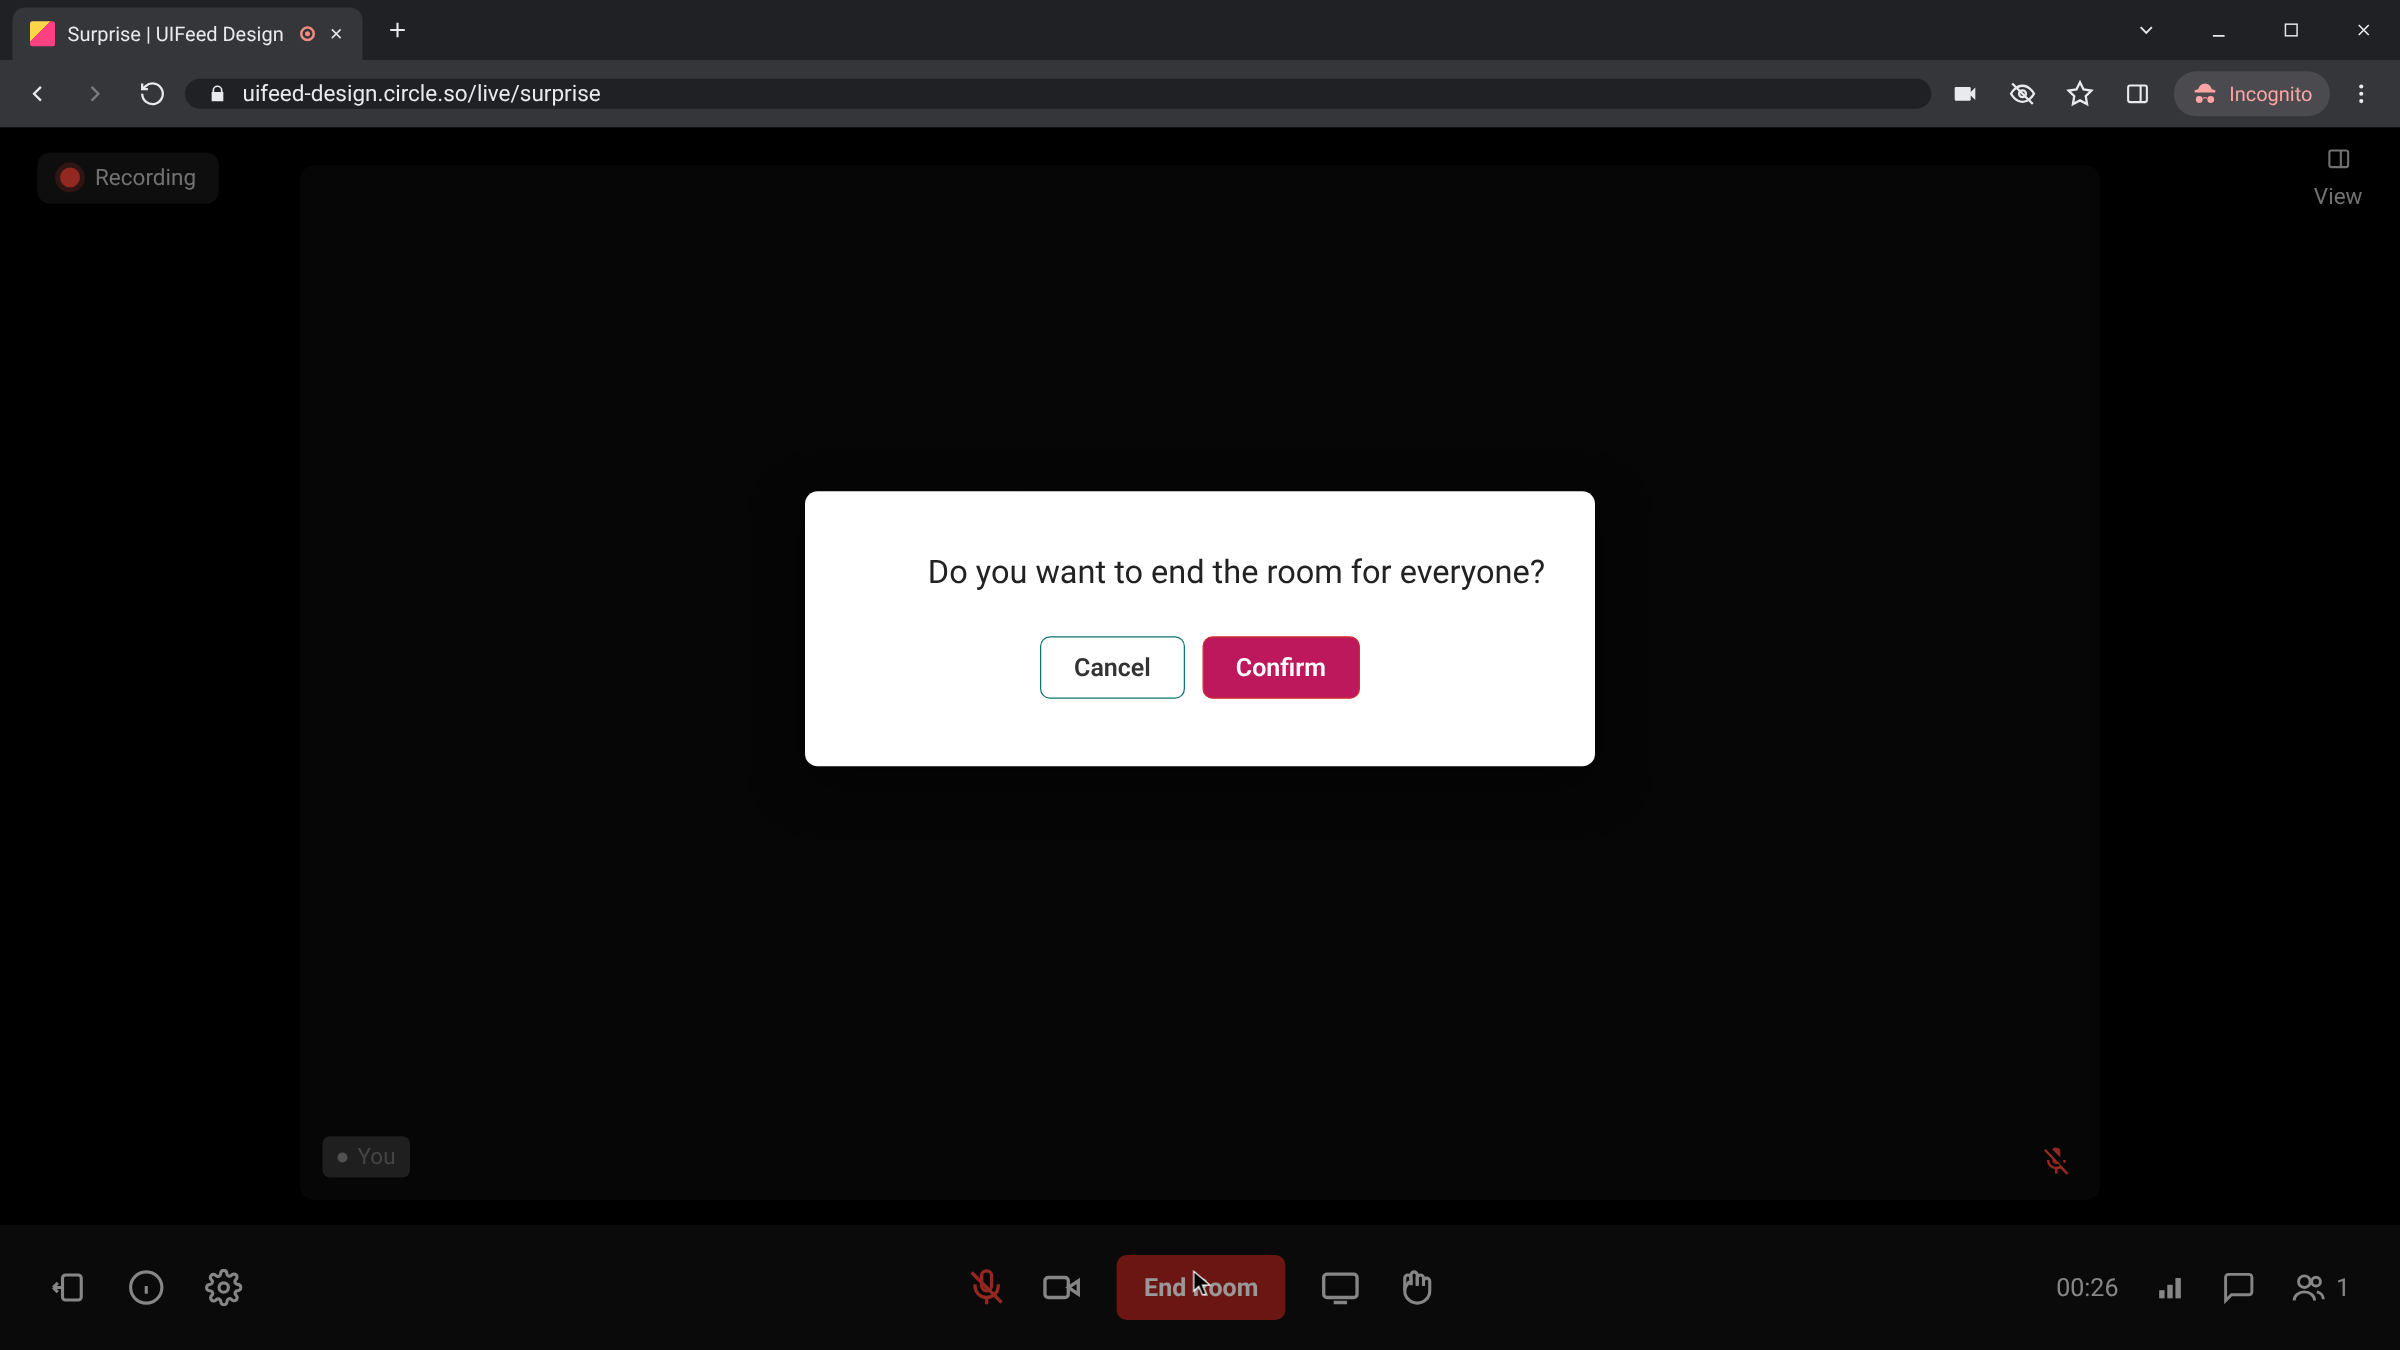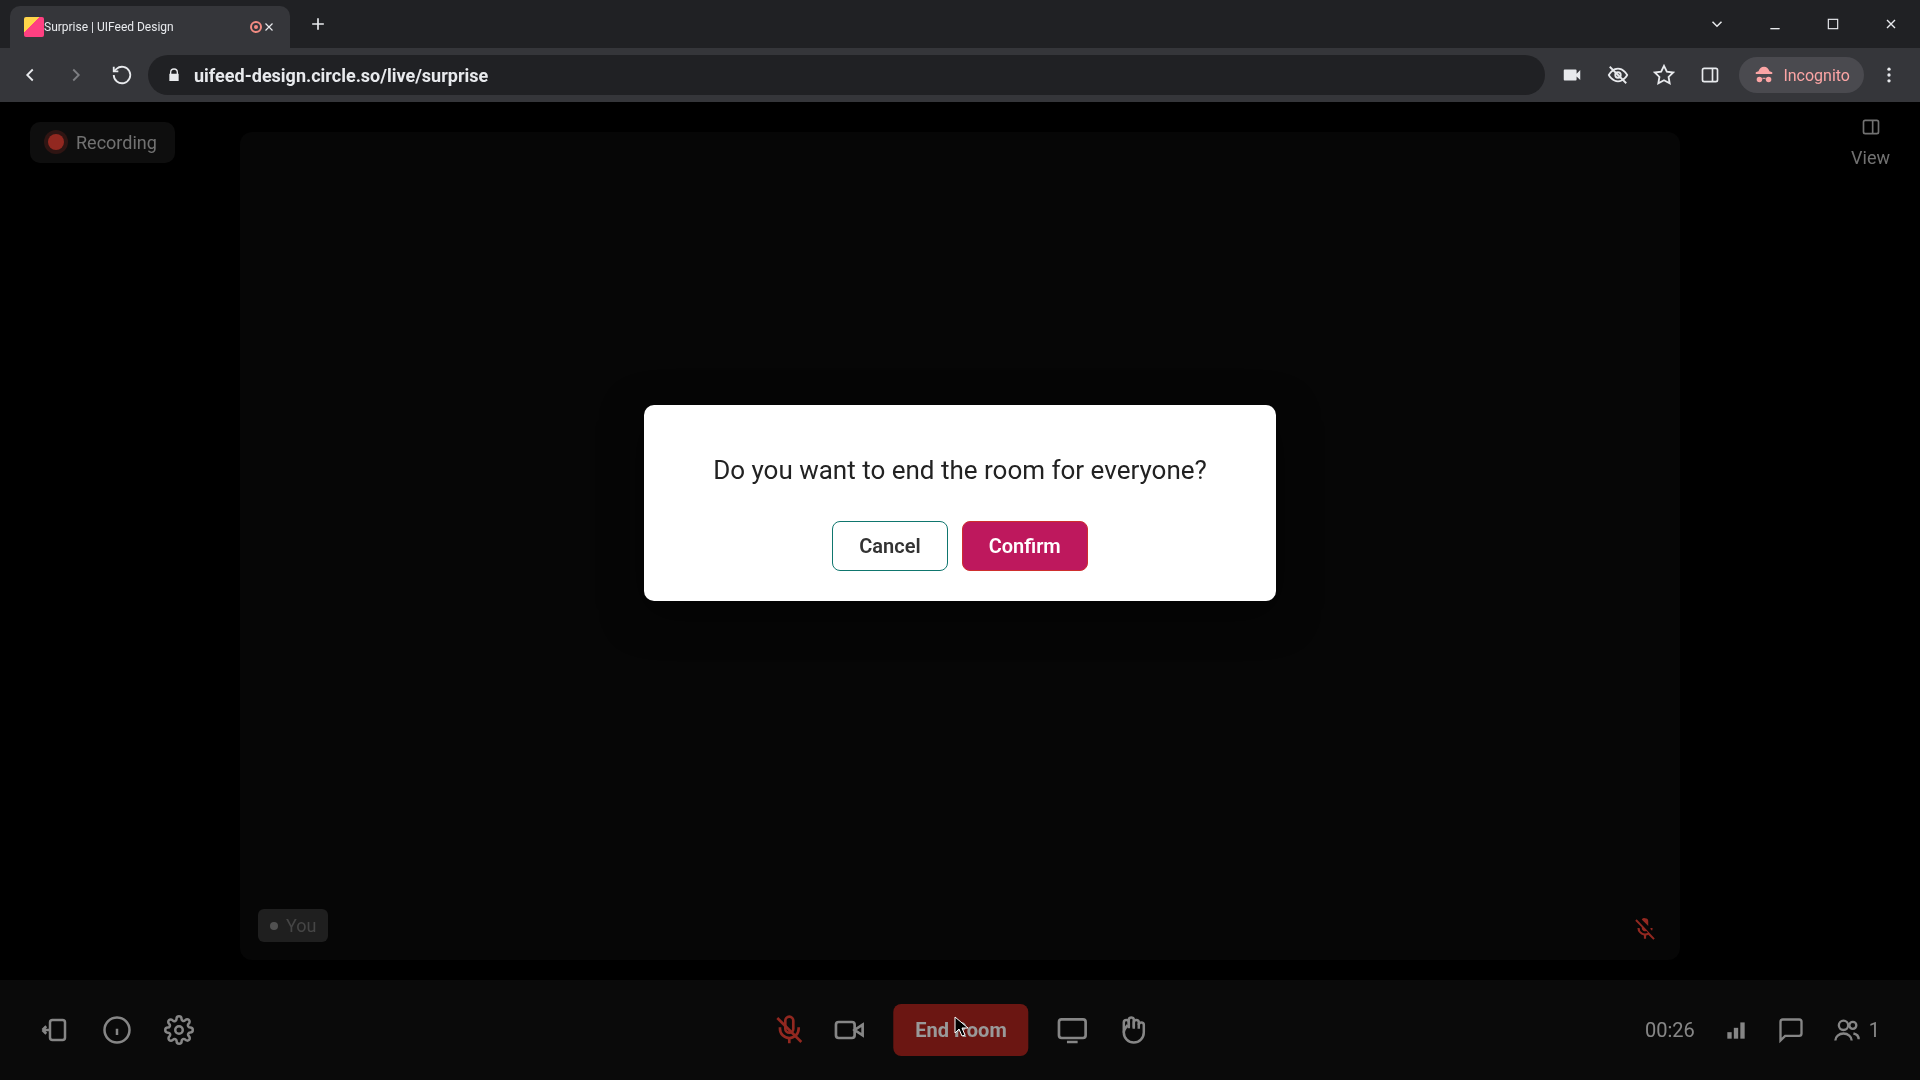--- a/index.html
+++ b/index.html
@@ -1,34 +1,34 @@
 <!DOCTYPE html>
 <html><head>
 <meta charset="utf-8">
 <style>
   * { margin: 0; padding: 0; box-sizing: border-box; font-family: -apple-system, BlinkMacSystemFont, "Segoe UI", Roboto, sans-serif; }
   body { width: 1920px; height: 1080px; overflow: hidden; background: #202124; }
 
   
   .titlebar { height: 48px; background: #202124; display: flex; align-items: center; }
-  .tab { display: flex; align-items: center; background: #35363a; height: 42px; margin-top: 6px; margin-left: 10px; border-radius: 10px 10px 0 0; padding: 0 14px; color: #e8eaed; font-size: 12px; min-width: 280px; }
+  .tab { display: flex; align-items: center; gap: 10px; background: #35363a; height: 42px; margin-top: 6px; margin-left: 10px; border-radius: 10px 10px 0 0; padding: 0 14px; color: #e8eaed; font-size: 16px; min-width: 280px; }
   .tab .favicon { width: 20px; height: 20px; background: linear-gradient(135deg,#ffd54a 40%,#ff4081 40%); border-radius: 2px; }
   .tab .title { flex: 1; white-space: nowrap; overflow: hidden; text-overflow: ellipsis; }
   .tab .rec-dot { width: 12px; height: 12px; border-radius: 50%; border: 2px solid #f28b82; position: relative; }
   .tab .rec-dot::after { content:""; position:absolute; inset:2px; background:#f28b82; border-radius:50%; }
   .tab .x { color: #e8eaed; cursor: pointer; font-size: 14px; }
   .new-tab { color: #e8eaed; font-size: 22px; padding: 0 18px; cursor: pointer; }
   .win-controls { margin-left: auto; display: flex; }
   .win-controls .wc { width: 58px; height: 48px; display:flex; align-items:center; justify-content:center; color:#e8eaed; cursor:pointer; }
 
   
   .urlbar { height: 54px; background: #35363a; display:flex; align-items:center; padding: 0 10px; gap: 6px; }
   .nav-btn { width: 40px; height: 40px; display:flex; align-items:center; justify-content:center; color:#e8eaed; border-radius: 50%; cursor:pointer; }
   .nav-btn.disabled { opacity: .4; cursor: default; }
-  .omnibox { flex:1; height: 40px; background:#202124; border-radius: 20px; display:flex; align-items:center; gap:12px; padding: 0 18px; color:#e8eaed; font-size: 18px; font-weight: bold; }
+  .omnibox { flex:1; height: 24px; background:#202124; border-radius: 20px; display:flex; align-items:center; gap:12px; padding: 0 18px; color:#e8eaed; font-size: 18px; }
   .lock { width:16px; height:16px; }
   .url-actions { display:flex; align-items:center; gap: 4px; }
   .url-actions .icon { width: 42px; height: 42px; display:flex; align-items:center; justify-content:center; color:#e8eaed; cursor:pointer; }
   .incognito-pill { display:flex; align-items:center; gap:8px; background:#4a4a4f; height:36px; padding: 0 14px; border-radius: 18px; color:#fca5a5; font-size:16px; margin-left: 4px; }
 
   
   .page { position: relative; height: calc(1080px - 48px - 54px); background:#000; }
   .top-strip { position:absolute; top:0; left:0; right:0; height: 80px; display:flex; align-items:center; justify-content:space-between; padding: 0 30px; }
   .rec-pill { display:flex; align-items:center; gap:12px; background: rgba(40,40,40,.6); padding: 10px 18px; border-radius: 10px; color:#bdbdbd; font-size:18px; }
   .rec-pill .dot { width:16px; height:16px; border-radius:50%; background:#f44336; box-shadow: 0 0 0 4px rgba(244,67,54,.25); }
@@ -43,21 +43,21 @@
   .bb-left { display:flex; align-items:center; gap: 32px; color:#e0e0e0; }
   .bb-center { position:absolute; left:50%; transform:translateX(-50%); display:flex; align-items:center; gap: 28px; color:#e0e0e0; }
   .bb-right { margin-left:auto; display:flex; align-items:center; gap: 28px; color:#e0e0e0; font-size:20px; }
   .bb-icon { cursor:pointer; display:flex; align-items:center; justify-content:center; }
   .mic-off { color:#f44336; position:relative; }
   .end-btn { background:#b3261e; color:#fff; font-size:20px; font-weight:700; padding: 14px 22px; border-radius: 8px; cursor:pointer; }
   .count-pill { display:flex; align-items:center; gap:8px; }
 
   
   .modal-overlay { position:absolute; inset:0; background: rgba(0,0,0,.4); display:flex; align-items:center; justify-content:center; top: 102px; }
-  .modal { width: 632px; background:#fff; border-radius: 10px; padding: 50px 40px 30px; text-align:center; box-shadow: 0 12px 40px rgba(0,0,0,.5); transform: translateY(-88px); }
+  .modal { width: 632px; background:#fff; border-radius: 10px; padding: 50px 40px 54px; text-align:right; box-shadow: 0 12px 40px rgba(0,0,0,.5); transform: translateY(-88px); }
   .modal-title { font-size: 26px; color:#222; margin-bottom: 36px; }
   .modal-actions { display:flex; gap: 14px; justify-content:center; }
   .btn { font-size:20px; font-weight:600; padding: 12px 26px; border-radius: 8px; cursor:pointer; border:1px solid #0f766e; background:#fff; color:#333; }
   .btn.primary { background:#be185d; border-color:#cf2e2e; color:#fff; }
 
   .cursor { position:fixed; width:16px; height:22px; z-index: 9999; pointer-events:none; }
 
   svg { display:block; }
 </style>
 </head>

